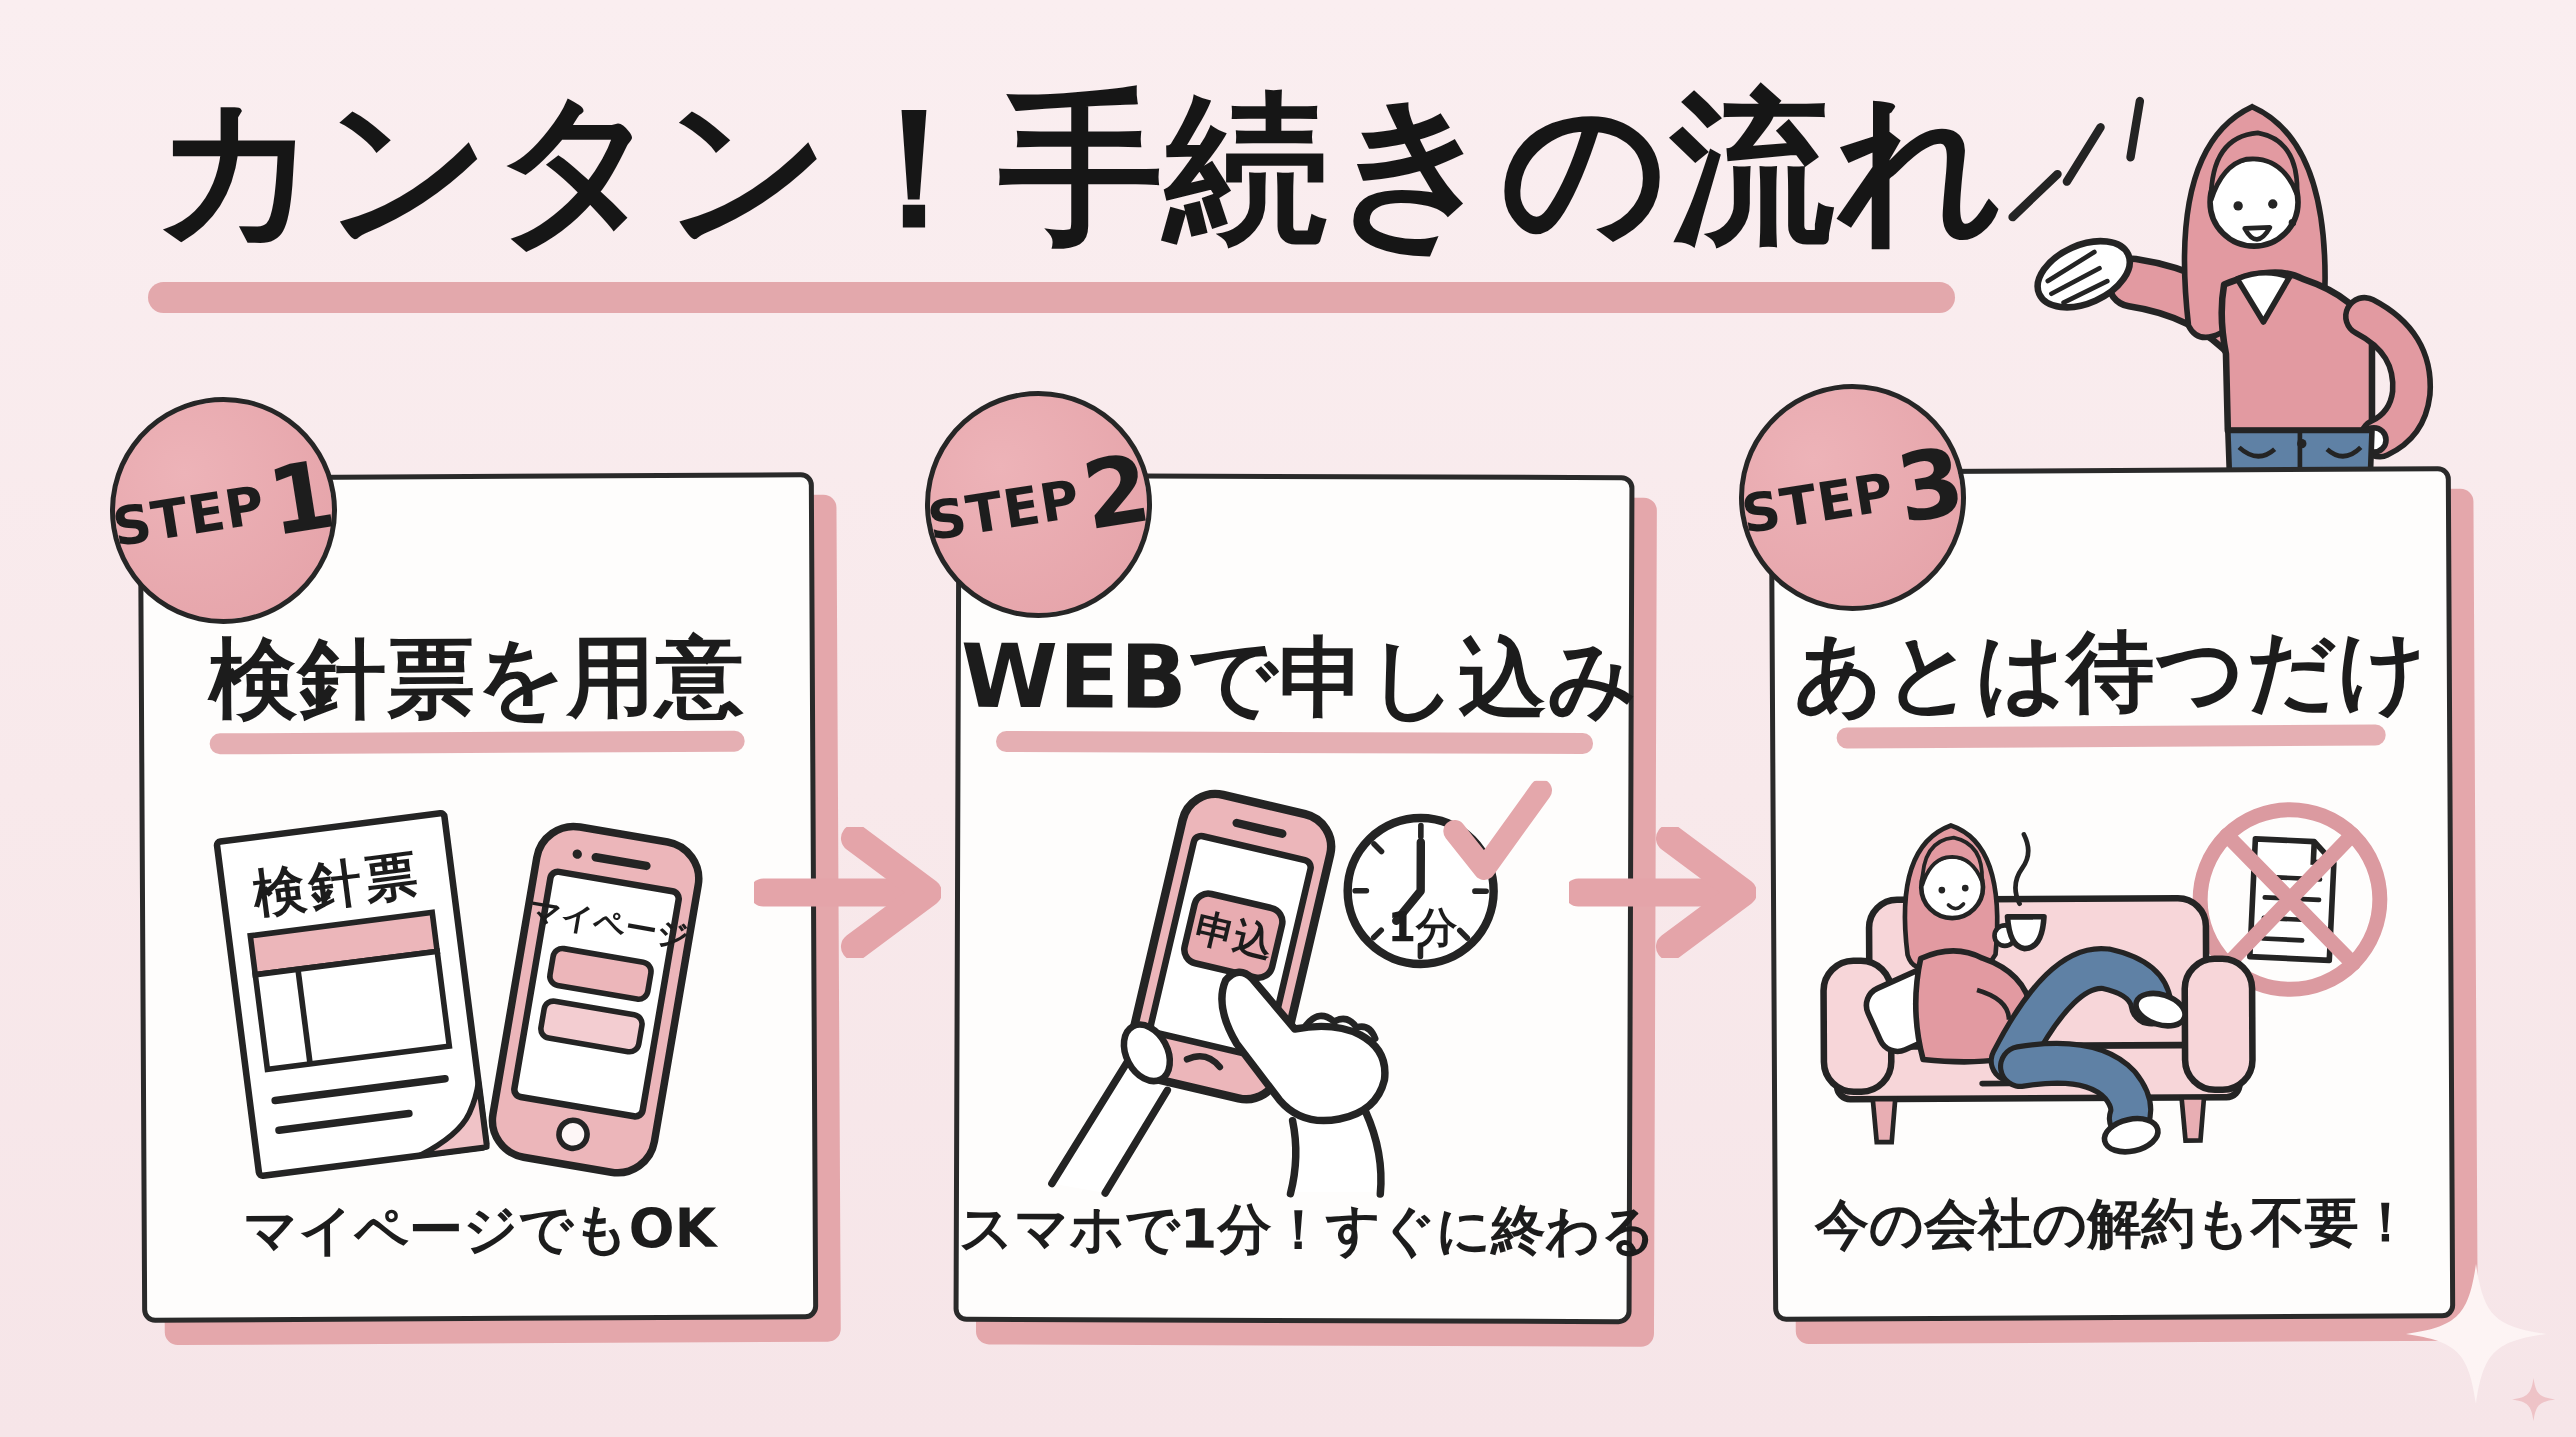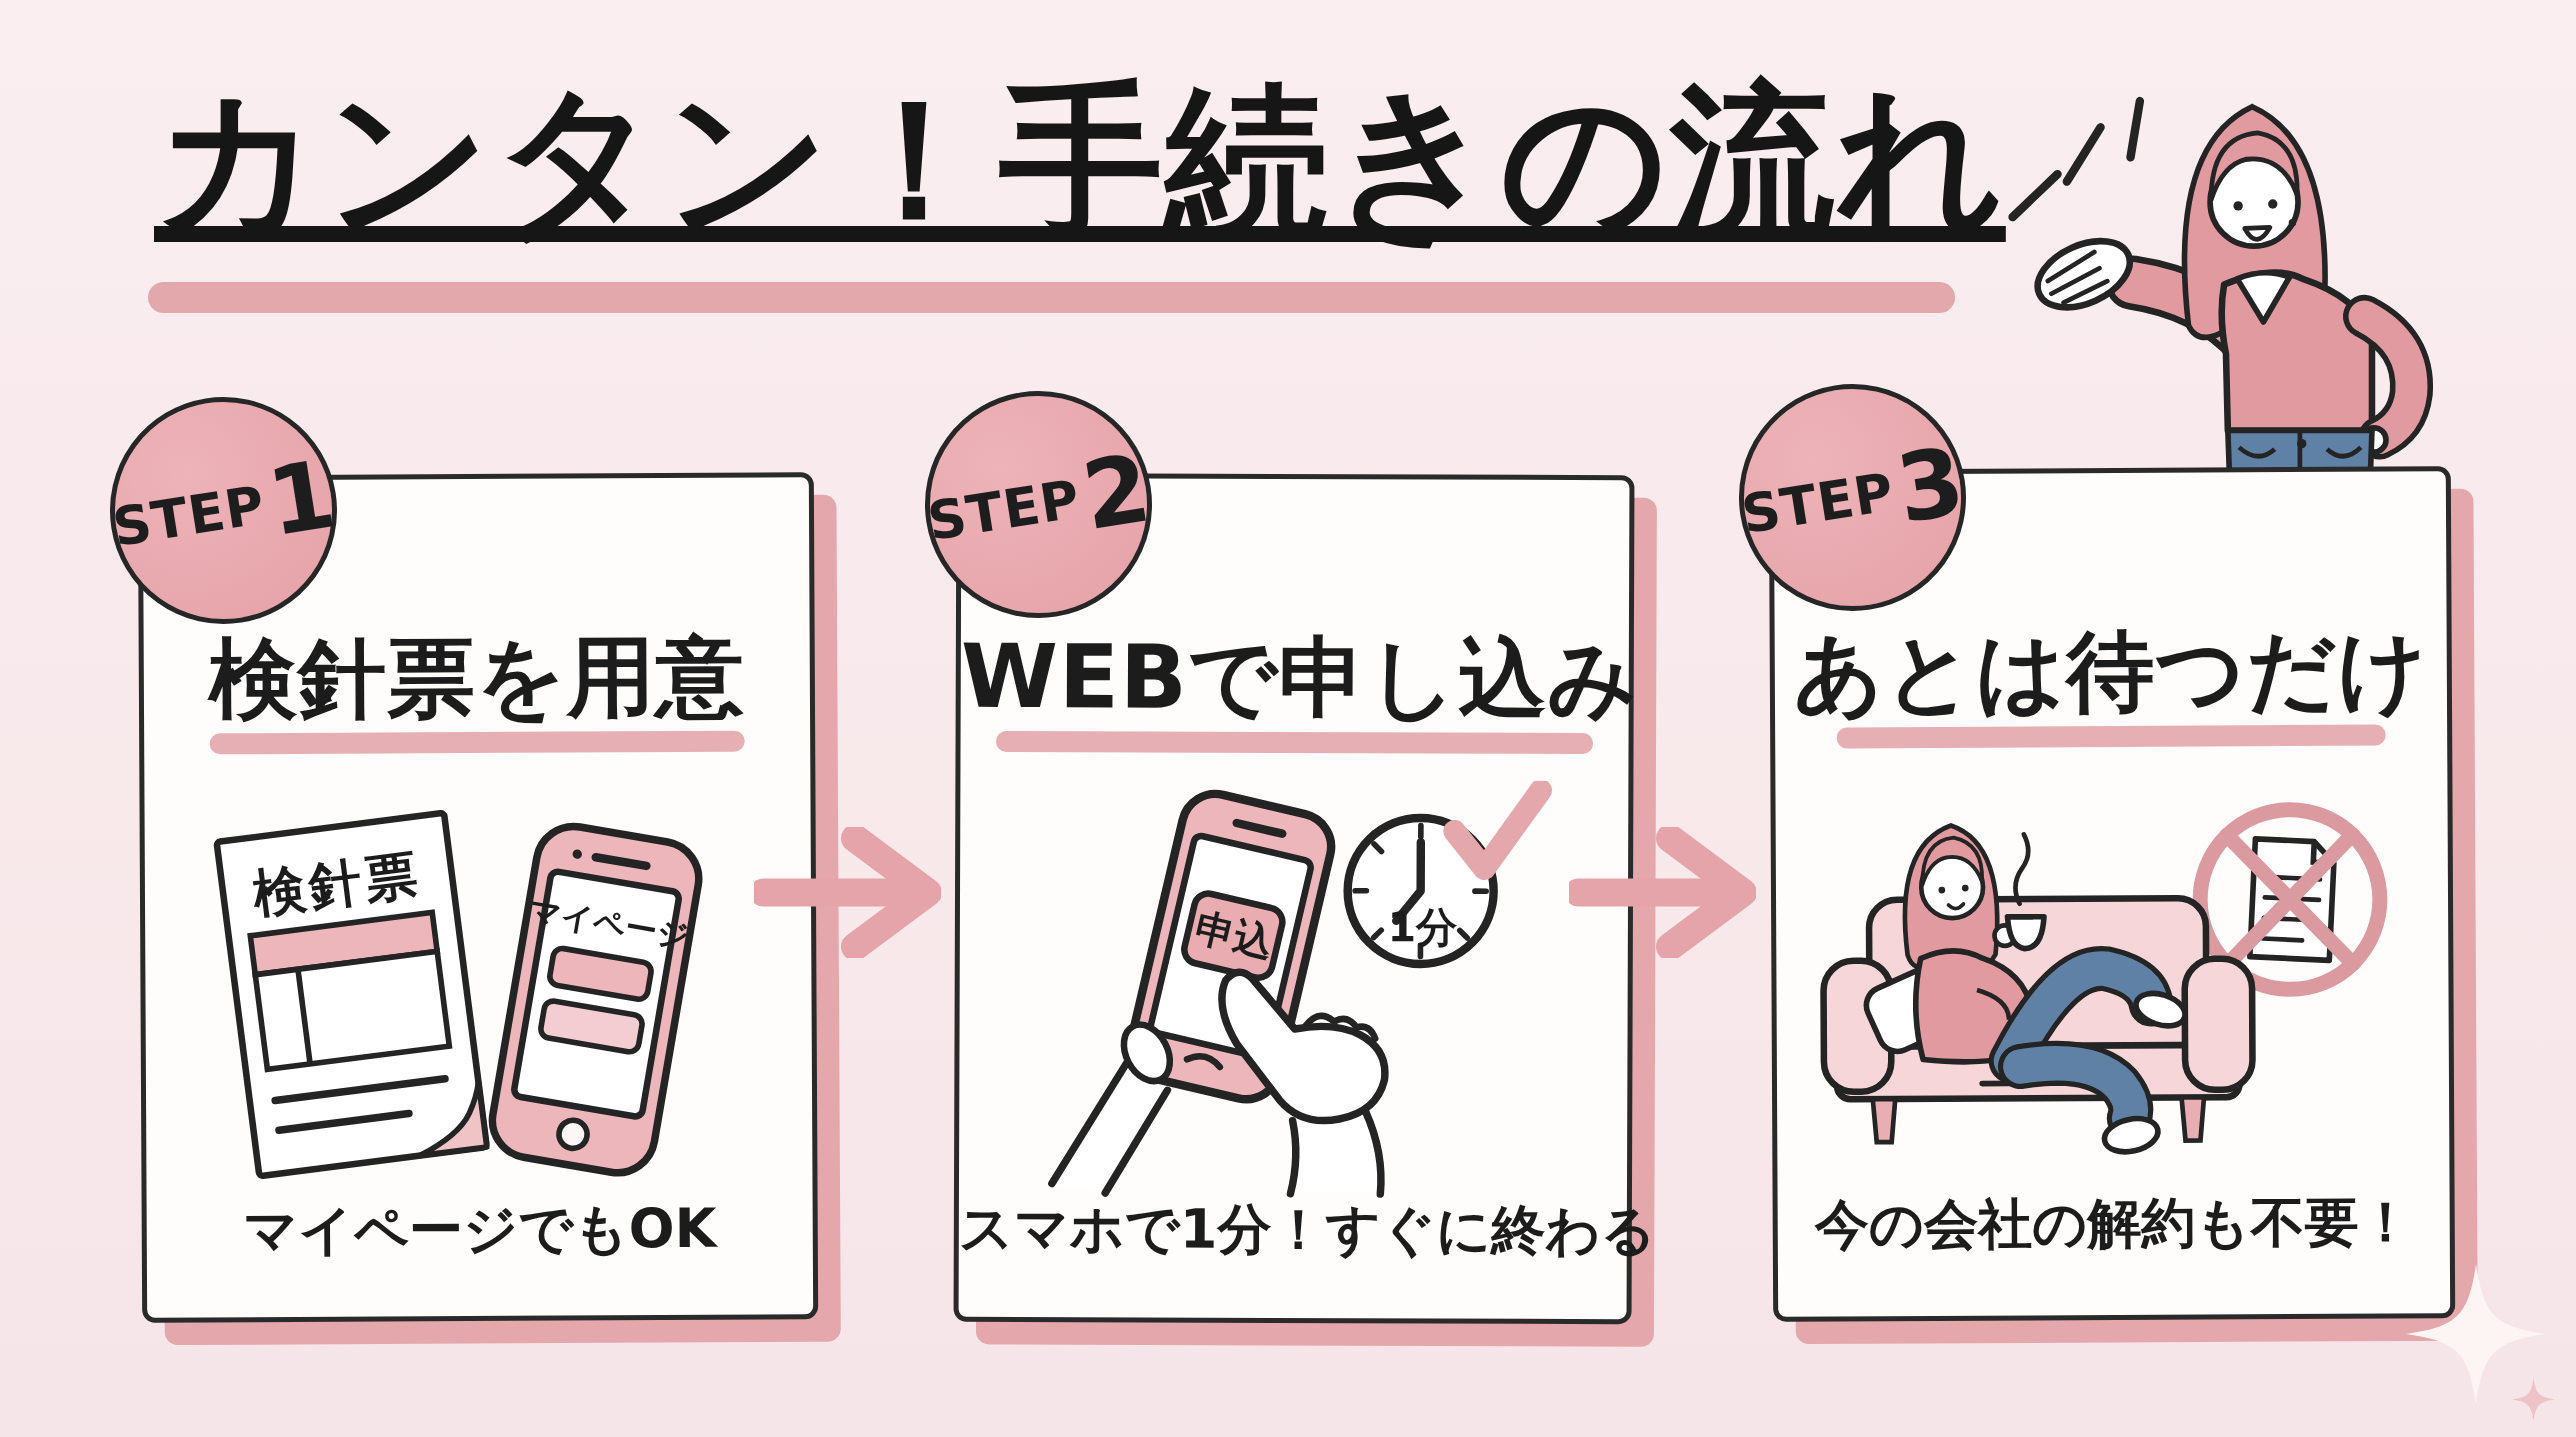--- a/index.html
+++ b/index.html
@@ -1,21 +1,21 @@
 <!DOCTYPE html>
 <html style="font-size:15px"><head>
 <meta charset="utf-8">
 <style>
   html,body{margin:0;padding:0;}
   body{font-family:"DejaVu Sans","Liberation Sans",sans-serif;}
   .stage{position:relative;width:2576px;height:1438px;overflow:hidden;
          background:linear-gradient(180deg,#faeef0 0%,#f8e9eb 55%,#f6e5e8 100%);}
   
-  .title{position:absolute;left:154px;top:71px;z-index:4;color:#161616;
-         font-size:164px;font-weight:900;letter-spacing:1.9px;white-space:nowrap;line-height:1.1;text-decoration:underline;}
+  .title{position:absolute;left:154px;top:79px;z-index:4;color:#161616;
+         font-size:164px;font-weight:900;letter-spacing:1.9px;white-space:nowrap;line-height:1.1;}
   .title-underline{position:absolute;left:148px;top:282px;width:1807px;height:31px;
          border-radius:16px;background:#e3a8ac;z-index:3;}
   
   .card{position:absolute;background:#fefdfc;border:5.6px solid #2a2a2a;border-radius:13px;
         box-shadow:22.5px 22.5px 0 #e4a7ab;z-index:2;}
   #card1{left:140px;top:474px;width:666px;height:837px;transform:rotate(-0.3deg);}
   #card2{left:955px;top:474px;width:668px;height:839px;transform:rotate(0.2deg);}
   #card3{left:1771px;top:468px;width:672px;height:842px;transform:rotate(-0.3deg);}
   .heading{position:absolute;left:0;right:0;top:140px;text-align:center;color:#1c1c1c;
            font-size:88px;font-weight:900;letter-spacing:0.9px;white-space:nowrap;}

